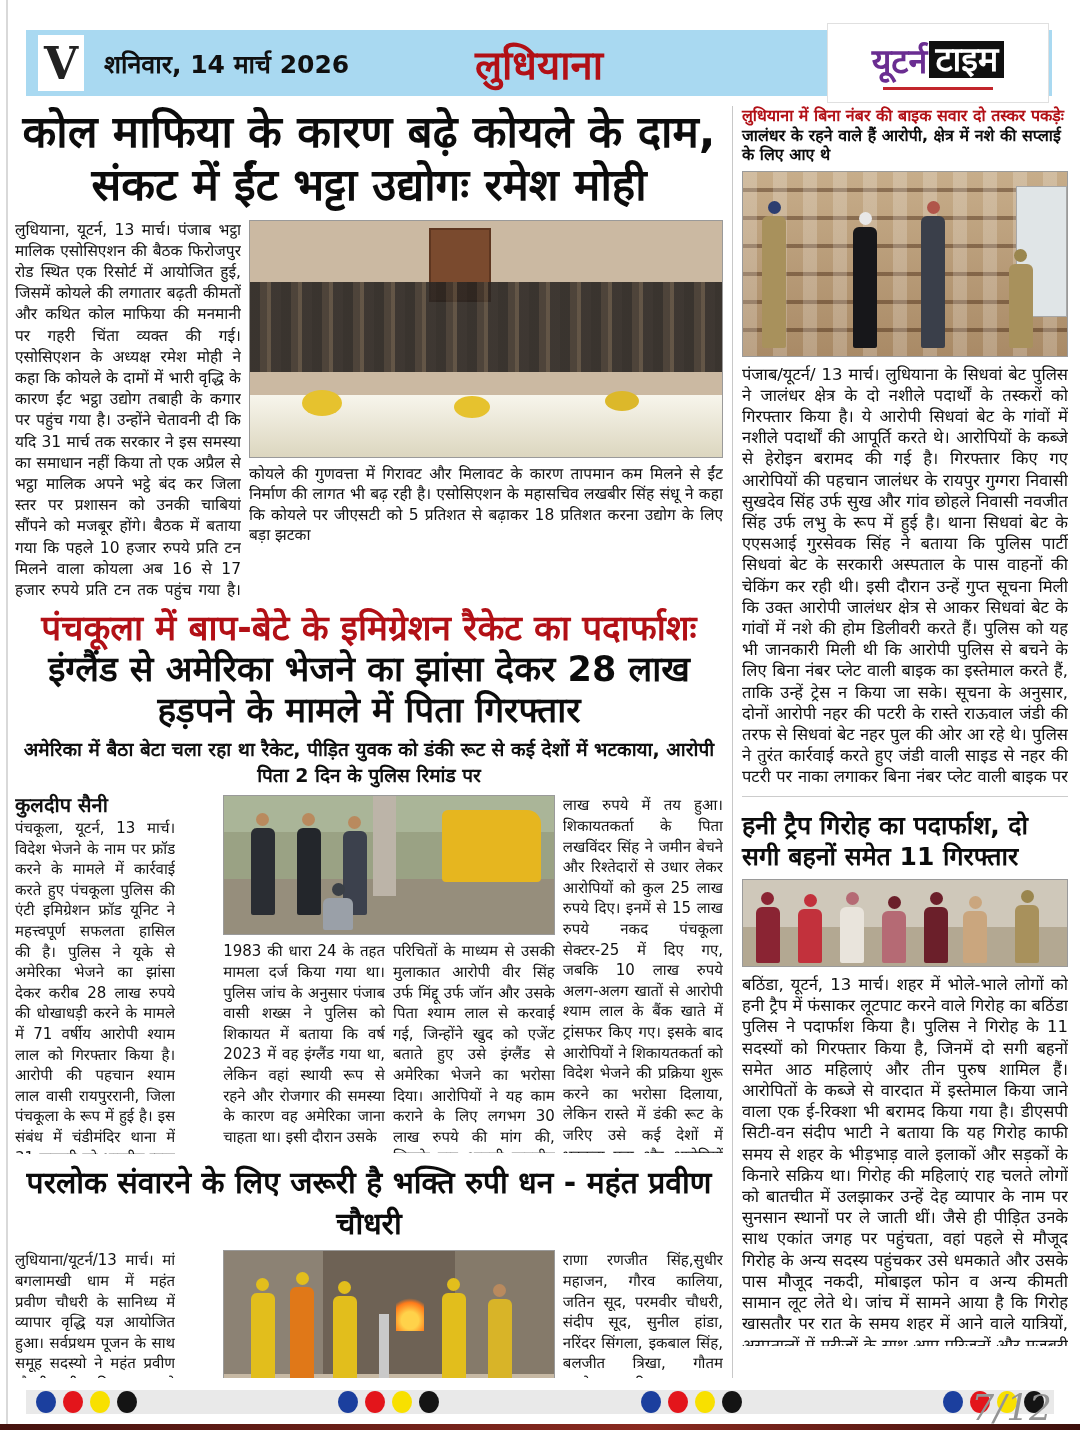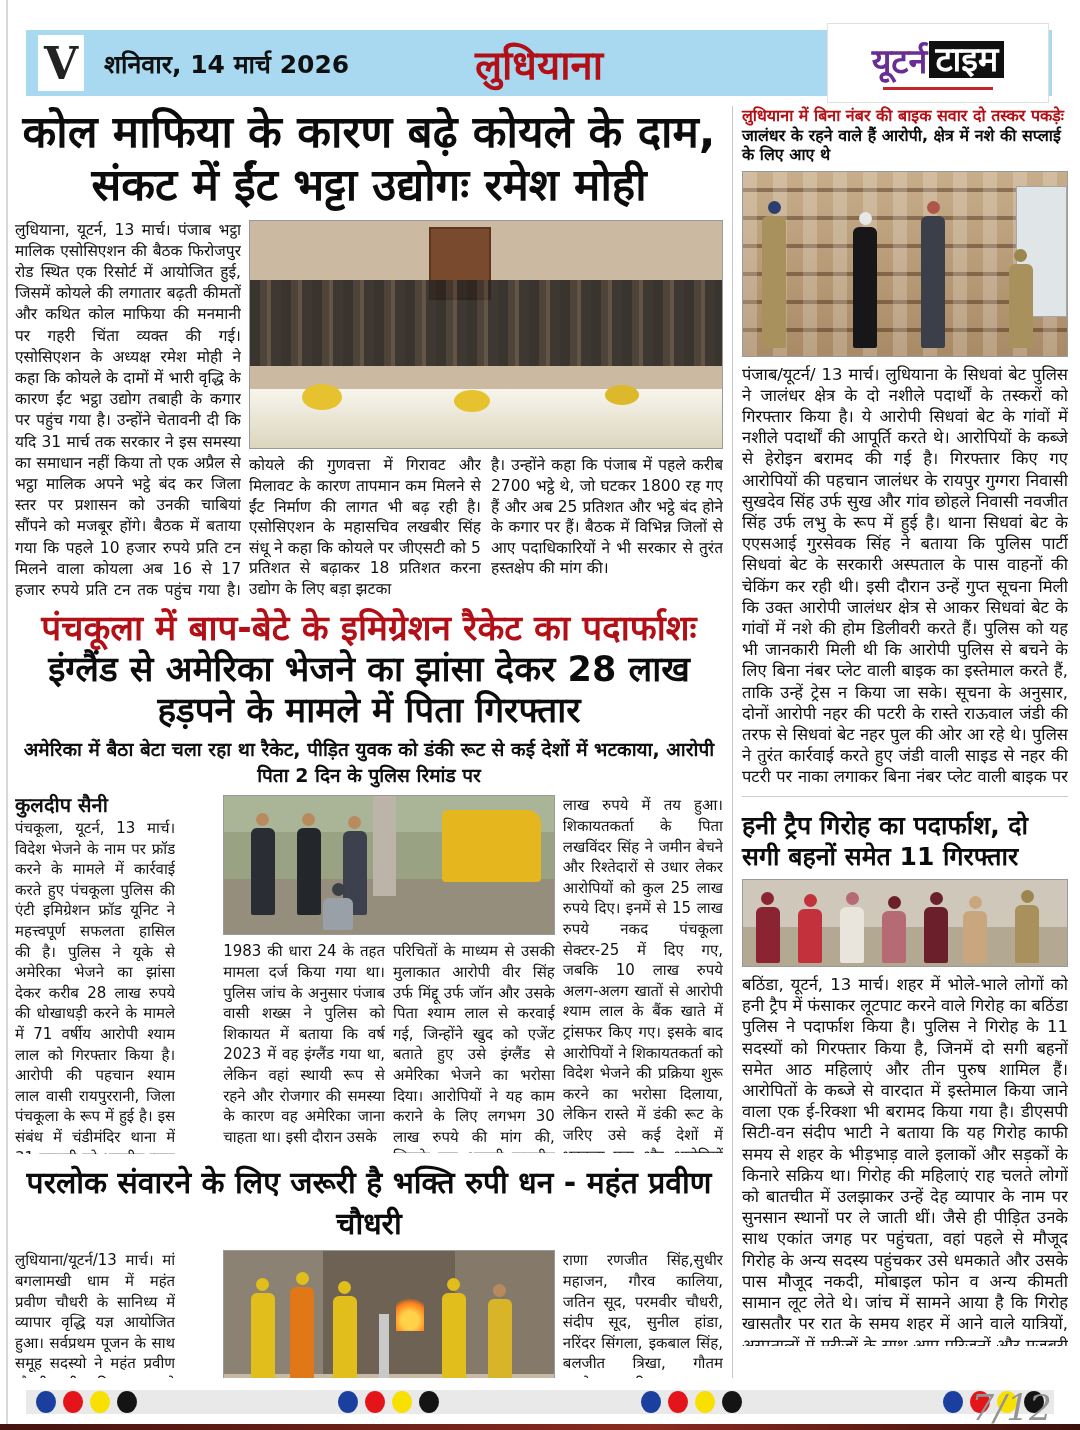--- a/index.html
+++ b/index.html
@@ -142,21 +142,20 @@
           <div class="coal-col1 justify">लुधियाना, यूटर्न, 13 मार्च। पंजाब भट्ठा मालिक एसोसिएशन की बैठक फिरोजपुर रोड स्थित एक रिसोर्ट में आयोजित हुई, जिसमें कोयले की लगातार बढ़ती कीमतों और कथित कोल माफिया की मनमानी पर गहरी चिंता व्यक्त की गई। एसोसिएशन के अध्यक्ष रमेश मोही ने कहा कि कोयले के दामों में भारी वृद्धि के कारण ईंट भट्ठा उद्योग तबाही के कगार पर पहुंच गया है। उन्होंने चेतावनी दी कि यदि 31 मार्च तक सरकार ने इस समस्या का समाधान नहीं किया तो एक अप्रैल से भट्ठा मालिक अपने भट्ठे बंद कर जिला स्तर पर प्रशासन को उनकी चाबियां सौंपने को मजबूर होंगे। बैठक में बताया गया कि पहले 10 हजार रुपये प्रति टन मिलने वाला कोयला अब 16 से 17 हजार रुपये प्रति टन तक पहुंच गया है। गुजरात के कांडला पोर्ट से पंजाब तक जीएसटी और ढुलाई जोड़ने पर इसकी कीमत 22 से 23 हजार रुपये प्रति टन तक पहुंच जाती है। वहीं</div>
           <div class="coal-right">
             <div class="photo photo-meeting">
               <div class="ph-door"></div>
               <div class="ph-crowd"></div>
               <div class="ph-table"></div>
               <div class="ph-flowers"></div>
             </div>
             <div class="coal-captions">
               <div class="coal-caption justify">कोयले की गुणवत्ता में गिरावट और मिलावट के कारण तापमान कम मिलने से ईंट निर्माण की लागत भी बढ़ रही है। एसोसिएशन के महासचिव लखबीर सिंह संधू ने कहा कि कोयले पर जीएसटी को 5 प्रतिशत से बढ़ाकर 18 प्रतिशत करना उद्योग के लिए बड़ा झटका</div>
-              <div class="coal-caption justify">है। उन्होंने कहा कि पंजाब में पहले करीब 2700 भट्ठे थे, जो घटकर 1800 रह गए हैं और अब 25 प्रतिशत और भट्ठे बंद होने के कगार पर हैं। बैठक में विभिन्न जिलों से आए पदाधिकारियों ने भी सरकार से तुरंत हस्तक्षेप की मांग की।</div>
             </div>
           </div>
         </div>
       </section>
 
       <section class="imm-section">
         <h2 class="imm-headline" style="margin:0;">
           <span class="red">पंचकूला में बाप-बेटे के इमिग्रेशन रैकेट का पदार्फाशः</span><span> इंग्लैंड से अमेरिका भेजने का झांसा देकर 28 लाख हड़पने के मामले में पिता गिरफ्तार</span>
         </h2>
         <div class="imm-subhead">अमेरिका में बैठा बेटा चला रहा था रैकेट, पीड़ित युवक को डंकी रूट से कई देशों में भटकाया, आरोपी पिता 2 दिन के पुलिस रिमांड पर</div>

